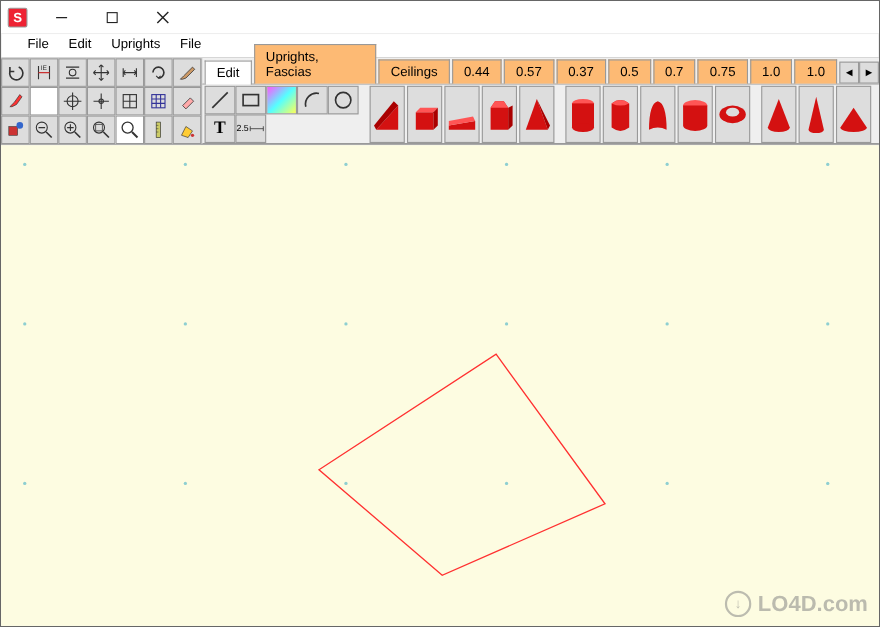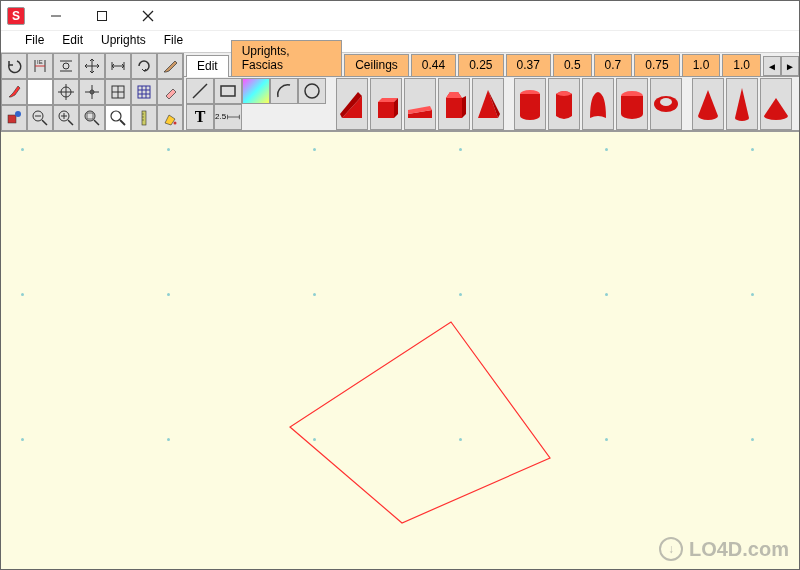--- a/index.html
+++ b/index.html
@@ -249,21 +249,21 @@
           </div>
       </div>
     </div>
 
     <div class="right-area">
       <div class="tabbar">
         <div class="tab active">Edit</div>
         <div class="tab">Uprights, Fascias</div>
         <div class="tab">Ceilings</div>
         <div class="tab">0.44</div>
-        <div class="tab">0.25</div>
+        <div class="tab">0.57</div>
         <div class="tab">0.37</div>
         <div class="tab">0.5</div>
         <div class="tab">0.7</div>
         <div class="tab">0.75</div>
         <div class="tab">1.0</div>
         <div class="tab">1.0</div>
         <div class="tab-scroll">
           <div class="sbtn">◄</div>
           <div class="sbtn">►</div>
         </div>

